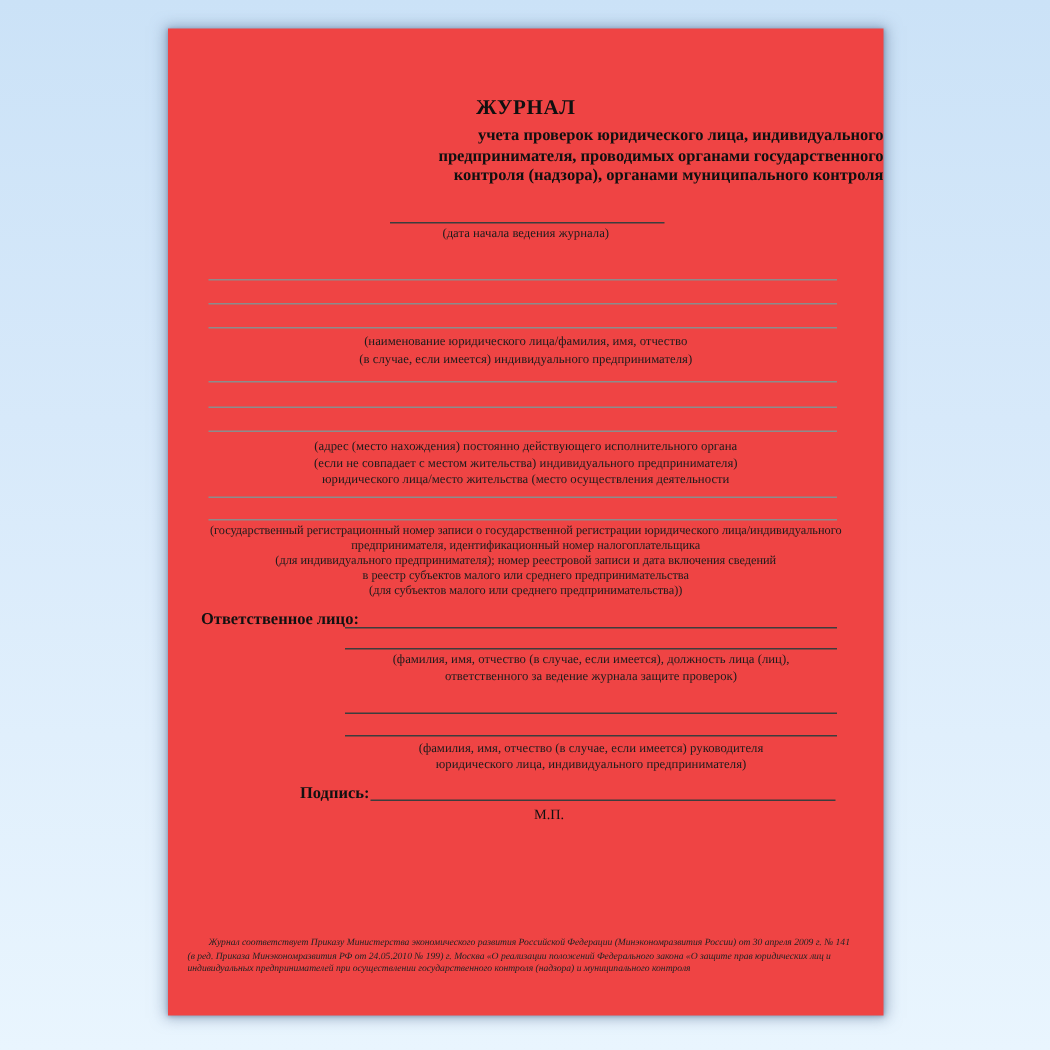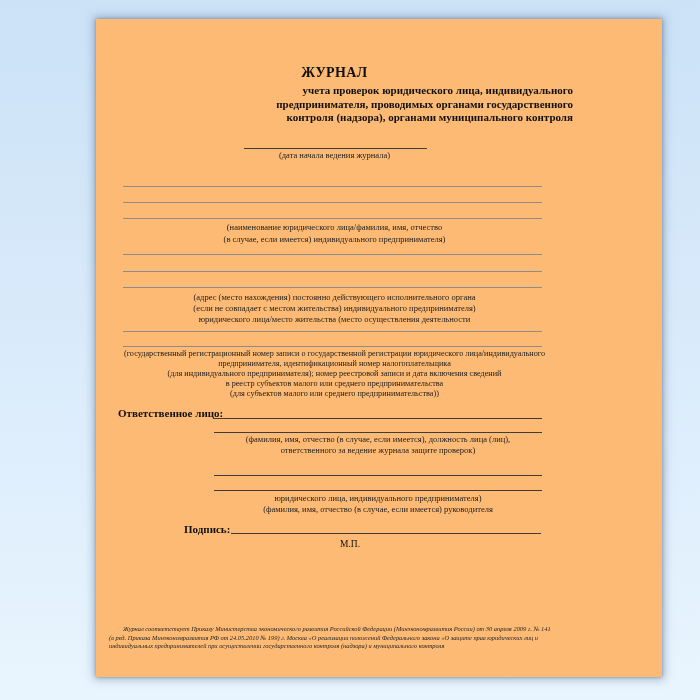--- a/index.html
+++ b/index.html
@@ -4,22 +4,22 @@
 <style>
   * { margin:0; padding:0; box-sizing:border-box; }
   html,body { width:700px; height:700px; }
   body {
     font-family: "Liberation Serif", "DejaVu Serif", serif;
     background: linear-gradient(to bottom, #cbe2f7 0%, #d7e9fa 40%, #e9f5fe 100%);
     position: relative;
     overflow: hidden;
   }
   .sheet {
-    position:absolute; left:96px; top:19px; width:566px; height:658px;
-    background:#fdba74;
+    position:absolute; left:112px; top:19px; width:477px; height:658px;
+    background:#ef4444;
     box-shadow: 0 0 9px 2px rgba(100,125,160,0.55), 0 0 3px rgba(85,108,140,0.6);
   }
   .title-block { position:absolute; top:46px; left:0; width:477px; text-align:center; color:#101010; }
   .title-h { font-size:14px; font-weight:bold; letter-spacing:0.4px; margin-bottom:3px; }
   .title-sub { font-size:11px; font-weight:bold; line-height:13.5px;text-align:right; }
   .rule { position:absolute; height:0; border-top:1.2px solid #8c8c8c; }
   .rule.dark { border-top:1px solid #3d3d3d; }
   .cap { position:absolute; font-size:8.5px; color:#1c1c1c; text-align:center; }
   .cap div { white-space:nowrap; }
   .cap.page-centered { left:0; width:477px; }
@@ -81,22 +81,22 @@
   <div class="rule dark" style="left:118px; top:399px; width:328px;"></div>
   <div class="rule dark" style="left:118px; top:413px; width:328px;"></div>
   <div class="cap span-centered lh11" style="top:415px;">
     <div>(фамилия, имя, отчество (в случае, если имеется), должность лица (лиц),</div>
     <div>ответственного за ведение журнала  защите проверок)</div>
   </div>
 
   <div class="rule dark" style="left:118px; top:456px; width:328px;"></div>
   <div class="rule dark" style="left:118px; top:471px; width:328px;"></div>
   <div class="cap span-centered lh11" style="top:474px;">
+    <div>(фамилия, имя, отчество (в случае, если имеется) руководителя</div>
     <div>юридического лица, индивидуального предпринимателя)</div>
-    <div>(фамилия, имя, отчество (в случае, если имеется) руководителя</div>
   </div>
 
   <div class="label" style="left:88px; top:504px;">Подпись:</div>
   <div class="rule dark" style="left:135px; top:514px; width:310px;"></div>
   <div class="stamp">М.П.</div>
 
   <div class="footer">
     <div class="fl-first">Журнал соответствует Приказу Министерства экономического развития Российской Федерации (Минэкономразвития России) от 30 апреля 2009 г. № 141</div>
     <div>(в ред. Приказа Минэкономразвития РФ от 24.05.2010 № 199) г. Москва «О реализации положений Федерального закона «О защите прав юридических лиц и</div>
     <div>индивидуальных предпринимателей при осуществлении государственного контроля (надзора) и муниципального контроля</div>

